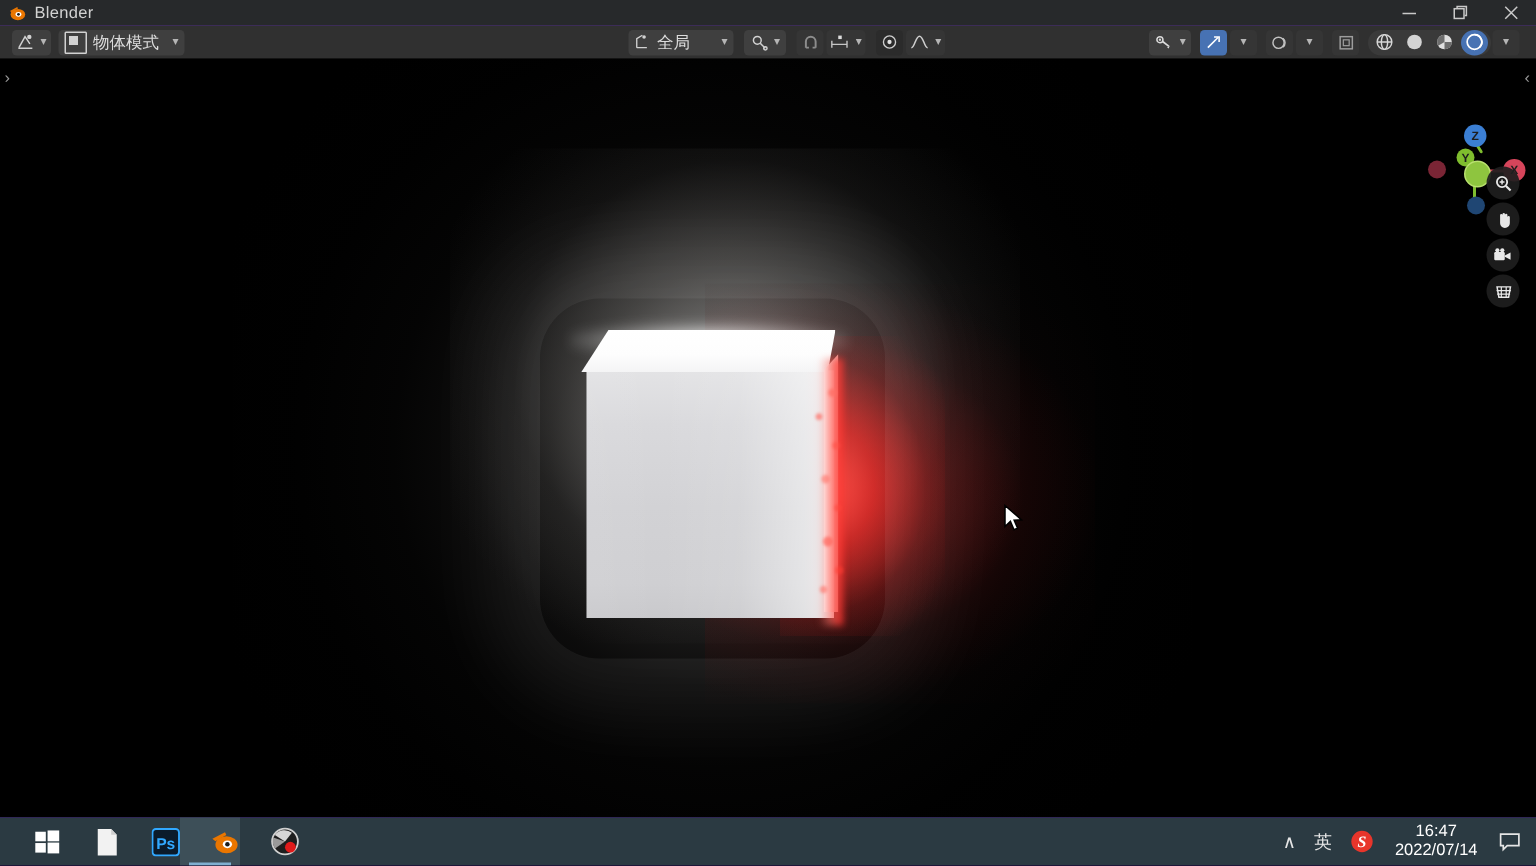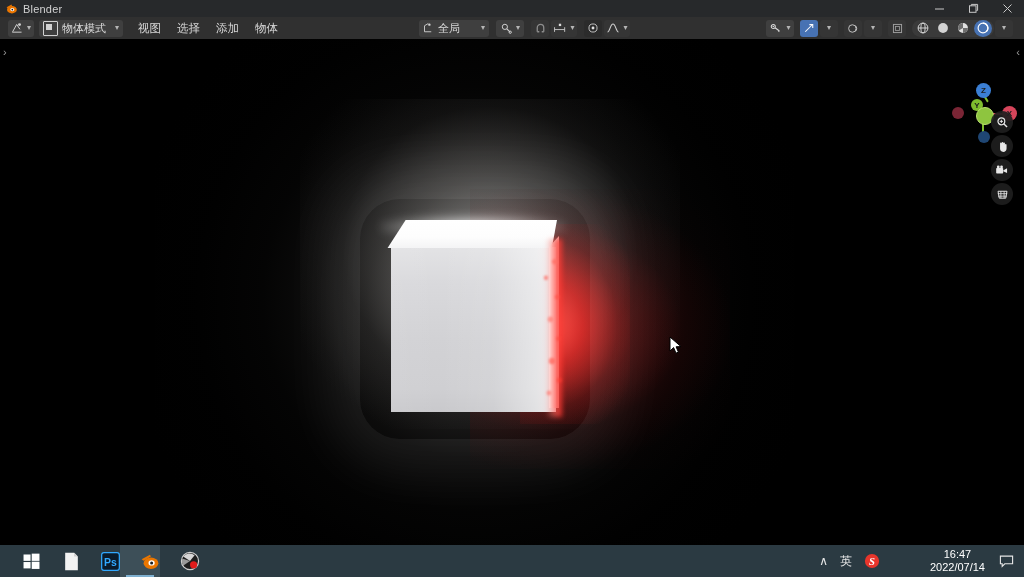--- a/index.html
+++ b/index.html
@@ -239,21 +239,20 @@
     display: flex; align-items: center;
   }
   .tray-item {
     display: flex; align-items: center; justify-content: center;
     height: 32px; padding: 0 6px; color: #e6e6e6; font-size: 12px;
   }
   #clock {
     display: flex; flex-direction: column; align-items: center; justify-content: center;
     height: 32px; padding: 0 8px; color: #ffffff;
     line-height: 1.15;
-    margin-left: 36px;
   }
   #clock .t { font-size: 11px; }
   #clock .d { font-size: 11px; }
 </style>
 </head>
 <body>
 
 <div id="app">
 
   <div id="titlebar">
@@ -298,26 +297,20 @@
       </svg>
       <span class="chev">▾</span>
     </div>
 
     <div class="btn-flat" style="width:76px; justify-content:flex-end; margin-left:4px">
       <span class="modeicon"></span>
       <span>物体模式</span>
       <span class="chev" style="margin-left:auto">▾</span>
     </div>
 
-    <div class="hdr-group" style="margin-left:6px">
-      <div class="menuitem">视图</div>
-      <div class="menuitem">选择</div>
-      <div class="menuitem">添加</div>
-      <div class="menuitem">物体</div>
-    </div>
 
     <div class="hdr-group" style="position:absolute; left:418px">
       <div class="btn-flat" style="width:62px">
         <svg width="12" height="12" viewBox="0 0 16 16" style="margin-right:3px">
           <path d="M2 13 L2 5 L7 2" fill="none" stroke="#d2d2d2" stroke-width="1.2"></path>
           <path d="M2 13 L11 13" stroke="#d2d2d2" stroke-width="1.2"></path>
           <circle cx="8.5" cy="3.5" r="1.6" fill="#d2d2d2"></circle>
         </svg>
         <span>全局</span>
         <span class="chev" style="margin-left:auto">▾</span>

